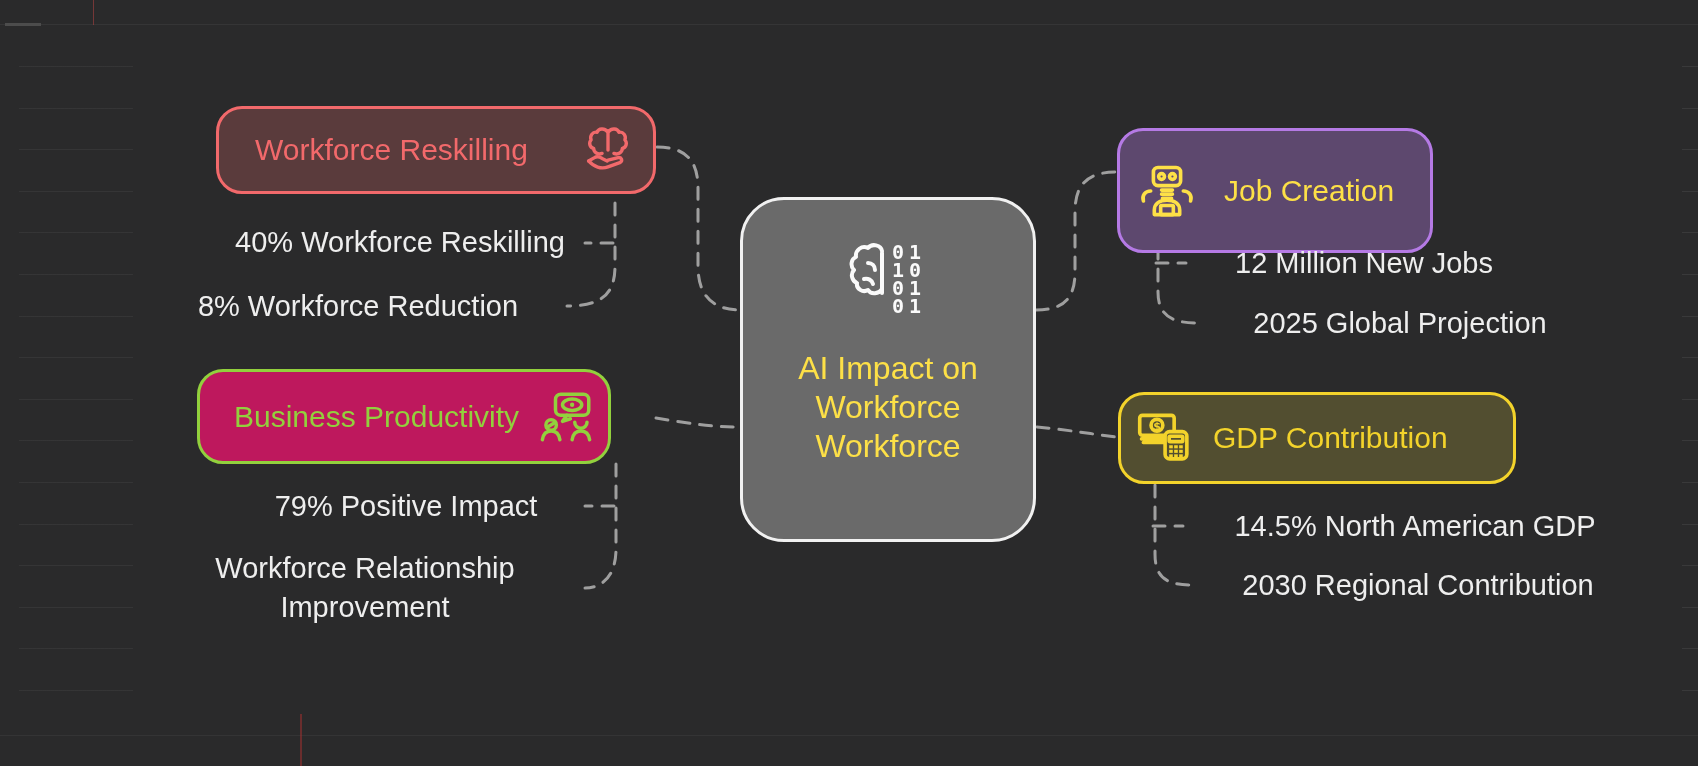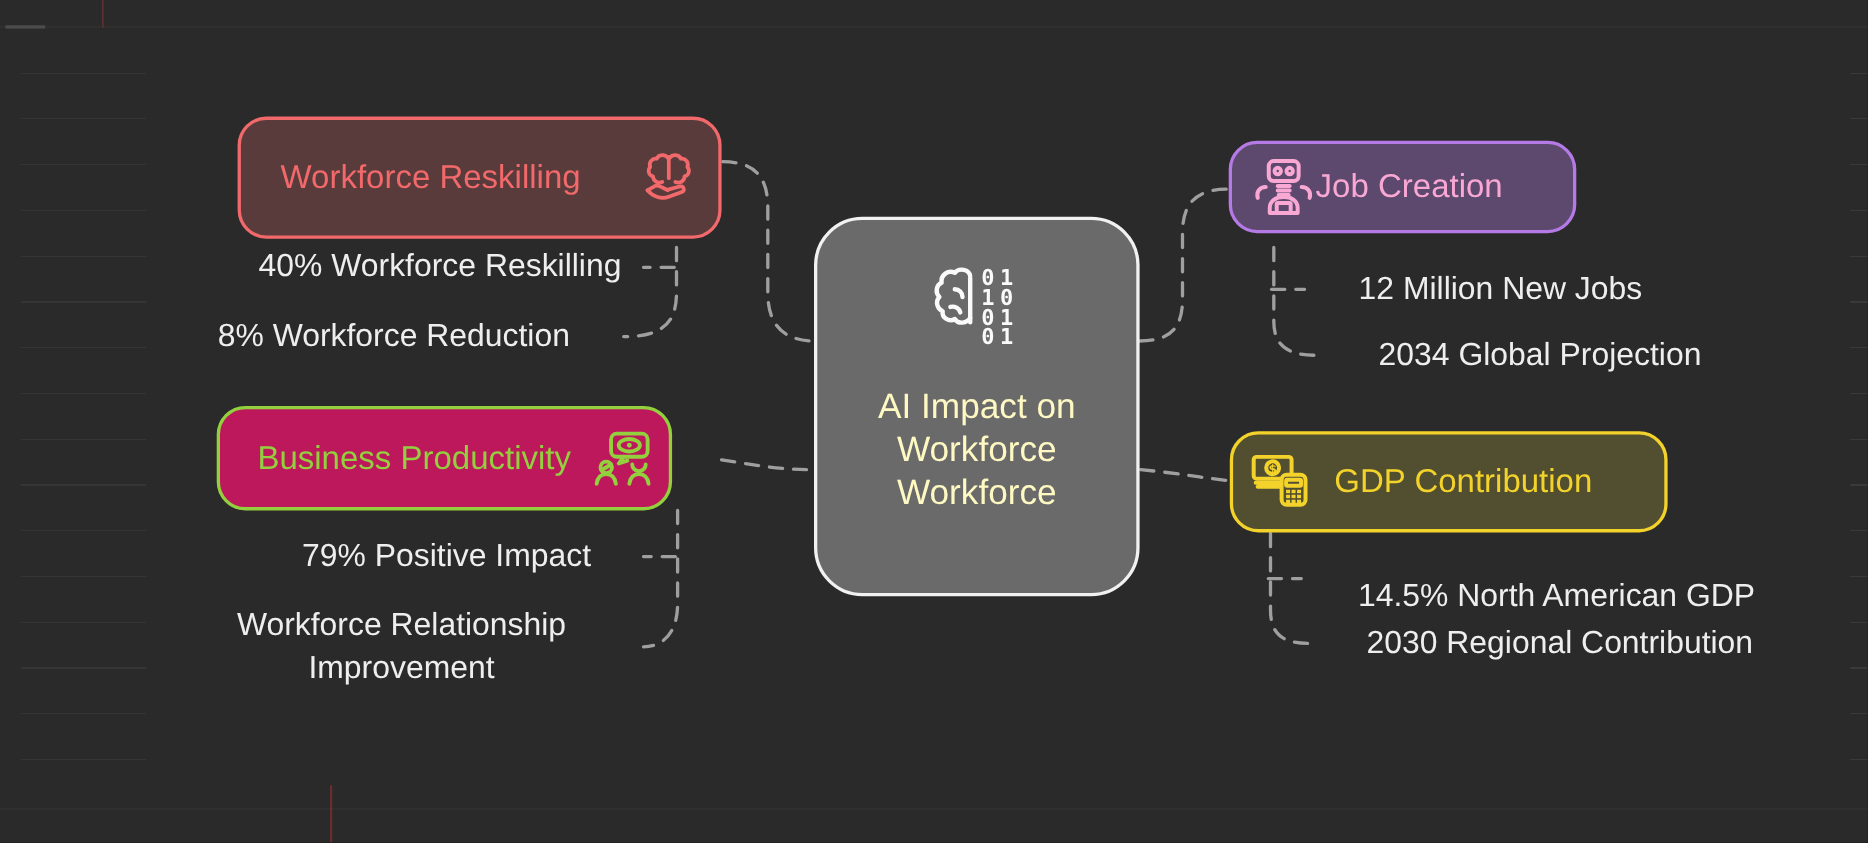--- a/index.html
+++ b/index.html
@@ -23,47 +23,47 @@
   
   svg.connectors { position:absolute; left:0; top:0; }
   svg.connectors path { fill:none; stroke:#9f9f9f; stroke-width:3; stroke-linecap:round; stroke-dasharray:12 10; }
 
   
   .node { position:absolute; display:flex; align-items:center; box-sizing:border-box; }
   .branch { border:3.5px solid; border-radius:26px; font-size:30px; font-weight:500; }
   .branch .label { white-space:nowrap; }
   .branch .icon { display:flex; align-items:center; justify-content:center; }
 
-  .branch-wr  { left:216px;  top:106px; width:440px; height:111px; color:#f2696b; background:#5a3b3c;
+  .branch-wr  { left:216px;  top:106px; width:440px; height:88px; color:#f2696b; background:#5a3b3c;
                 justify-content:space-between; padding:0 18px 0 36px; }
   .branch-bp  { left:197px;  top:369px; width:414px; height:95px; color:#92d03d; background:#be185d;
                 justify-content:space-between; padding:0 14px 0 34px; }
-  .branch-jc  { left:1117px; top:128px; width:316px; height:84px; color:#f9a8d4; background:#5d486e;
-                border-color:#b57ae5; padding:0 0 0 18px; gap:0; }
+  .branch-jc  { left:1117px; top:128px; width:316px; height:125px; color:#fde047; background:#5d486e;
+                border-color:#b57ae5; padding:0 0 0 18px; gap:28px; }
   .branch-gdp { left:1118px; top:392px; width:398px; height:92px; color:#f3d32b; background:#524e30;
                 padding:0 0 0 16px; gap:18px; }
 
   .center-node {
     left:740px; top:197px; width:296px; height:345px;
     background:#6a6a6a; border:3px solid #f1f1f1; border-radius:44px;
-    color:#fef9c3; flex-direction:column; justify-content:flex-start;
+    color:#fde047; flex-direction:column; justify-content:flex-start;
     padding-top:33px; text-align:center;
   }
   .center-title { margin-top:20px; font-size:32px; line-height:39px; font-weight:500; }
 
   
   .child { position:absolute; transform:translate(-50%,-50%); color:#eeeeee; font-size:29px; white-space:nowrap; }
   .child.wrap { white-space:normal; text-align:center; width:370px; line-height:39px; }
   .c1 { left:368px;  top:242px;margin-left:32px; }
   .c2 { left:358px;  top:306px; }
   .c3 { left:406px;  top:506px; }
   .c4 { left:365px;  top:588px; }
   .c5 { left:1364px; top:263px; }
   .c6 { left:1400px; top:323px; }
-  .c7 { left:1415px; top:526px;margin-top:16px; }
+  .c7 { left:1415px; top:526px; }
   .c8 { left:1418px; top:585px; }
 </style>
 </head>
 <body>
 
 <div class="canvas">
 
   <div class="decor line-top"></div>
   <div class="decor line-top-bright"></div>
   <div class="decor line-bottom"></div>
@@ -178,17 +178,17 @@
       <div>Workforce</div>
       <div>Workforce</div>
     </div>
   </div>
 
   <div class="child c1">40% Workforce Reskilling</div>
   <div class="child c2">8% Workforce Reduction</div>
   <div class="child c3">79% Positive Impact</div>
   <div class="child c4 wrap">Workforce Relationship Improvement</div>
   <div class="child c5">12 Million New Jobs</div>
-  <div class="child c6">2034 Global Projection</div>
+  <div class="child c6">2025 Global Projection</div>
   <div class="child c7">14.5% North American GDP</div>
   <div class="child c8">2030 Regional Contribution</div>
 
 </div>
 
 </body></html>

